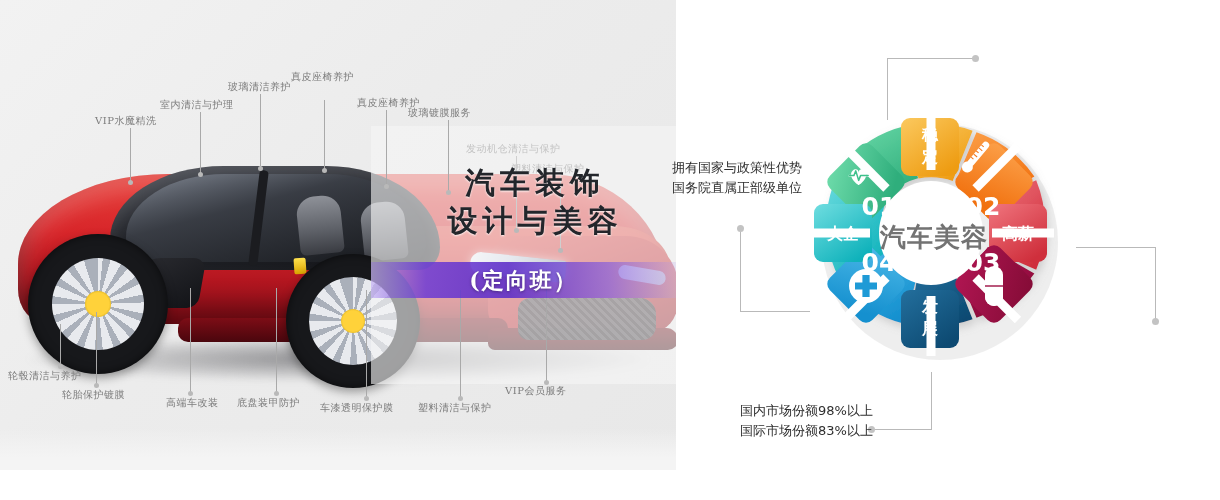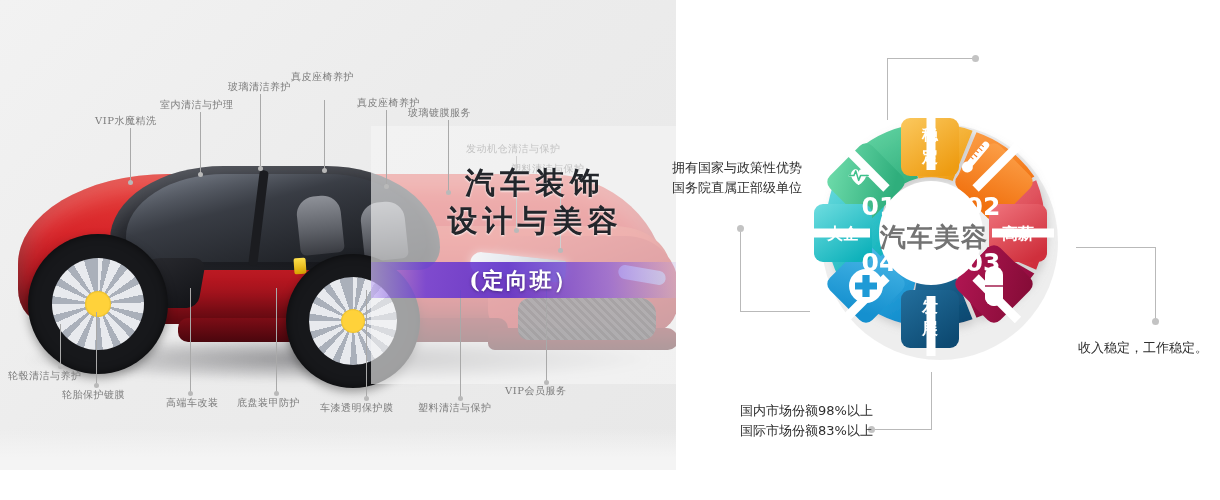--- a/index.html
+++ b/index.html
@@ -471,23 +471,20 @@
     <div class="lead lead-h" style="left:64px;top:311px;width:70px;"></div>
     <div class="lead-dot" style="left:61px;top:225px;"></div>
     <div class="note" style="left:-14px;top:158px;text-align:right;width:140px;">
       <div>拥有国家与政策性优势</div>
       <div>国务院直属正部级单位</div>
     </div>
 
     <div class="lead lead-h" style="left:400px;top:247px;width:80px;"></div>
     <div class="lead lead-v" style="left:479px;top:247px;height:74px;"></div>
     <div class="lead-dot" style="left:476px;top:318px;"></div>
-    <div class="note" style="left:402px;top:338px;">
-      <div>收入稳定，工作稳定。</div>
-    </div>
 
     <div class="lead lead-v" style="left:255px;top:372px;height:58px;"></div>
     <div class="lead lead-h" style="left:196px;top:429px;width:60px;"></div>
     <div class="lead-dot" style="left:192px;top:426px;"></div>
     <div class="note" style="left:64px;top:401px;text-align:right;width:124px;">
       <div>国内市场份额98%以上</div>
       <div>国际市场份额83%以上</div>
     </div>
   </div>
 </div>

